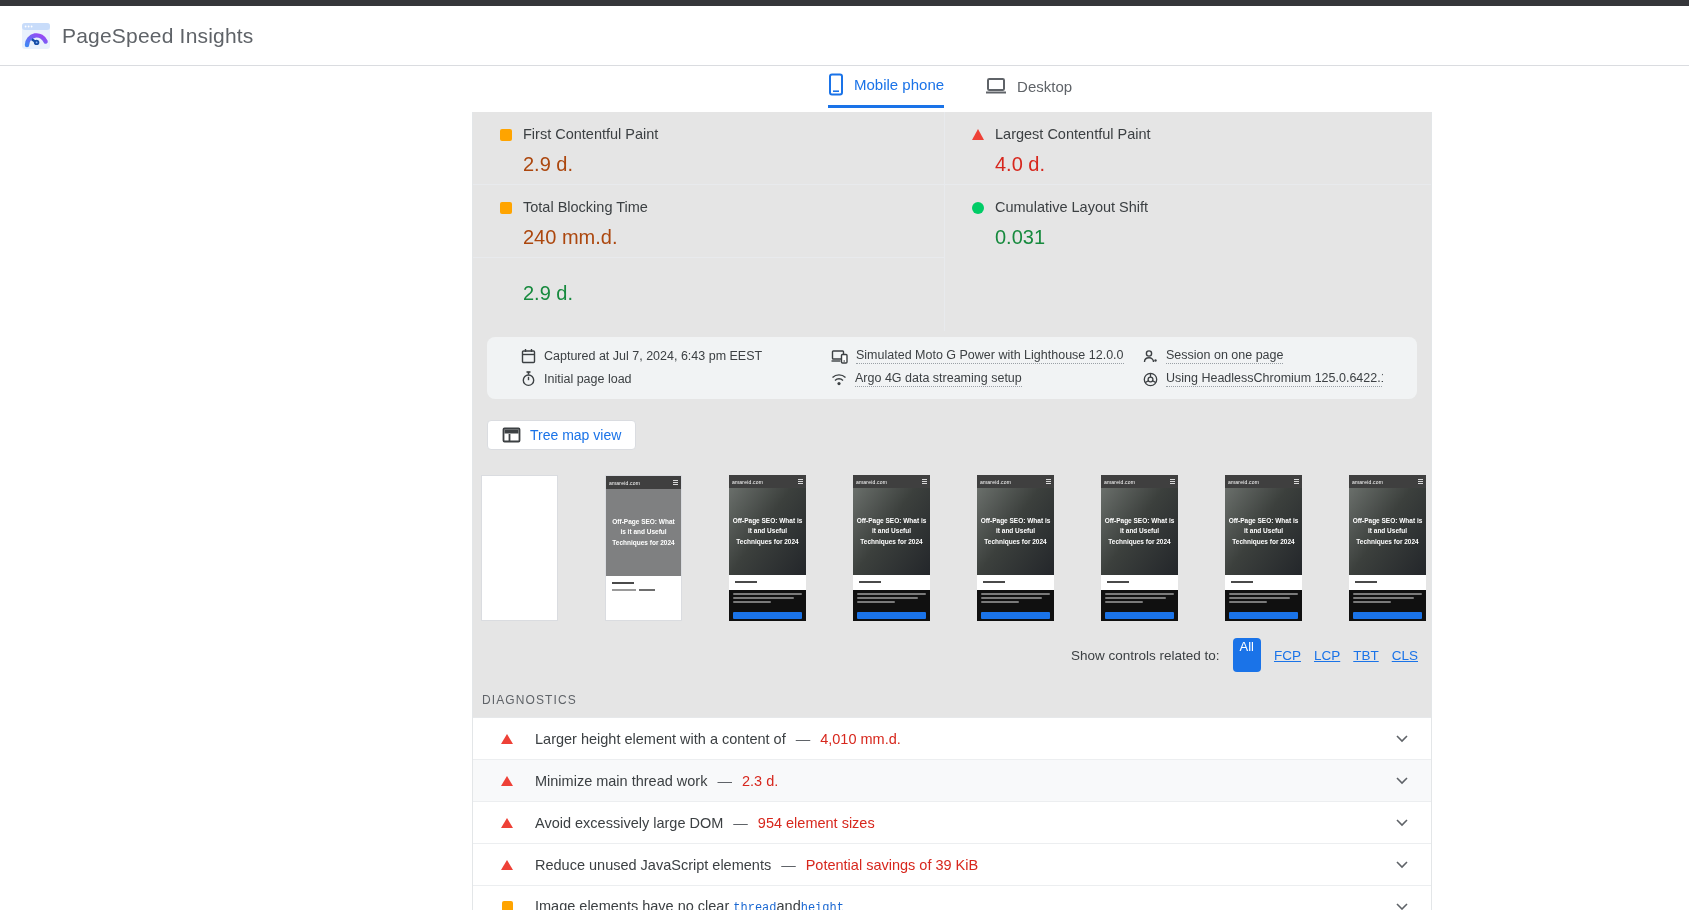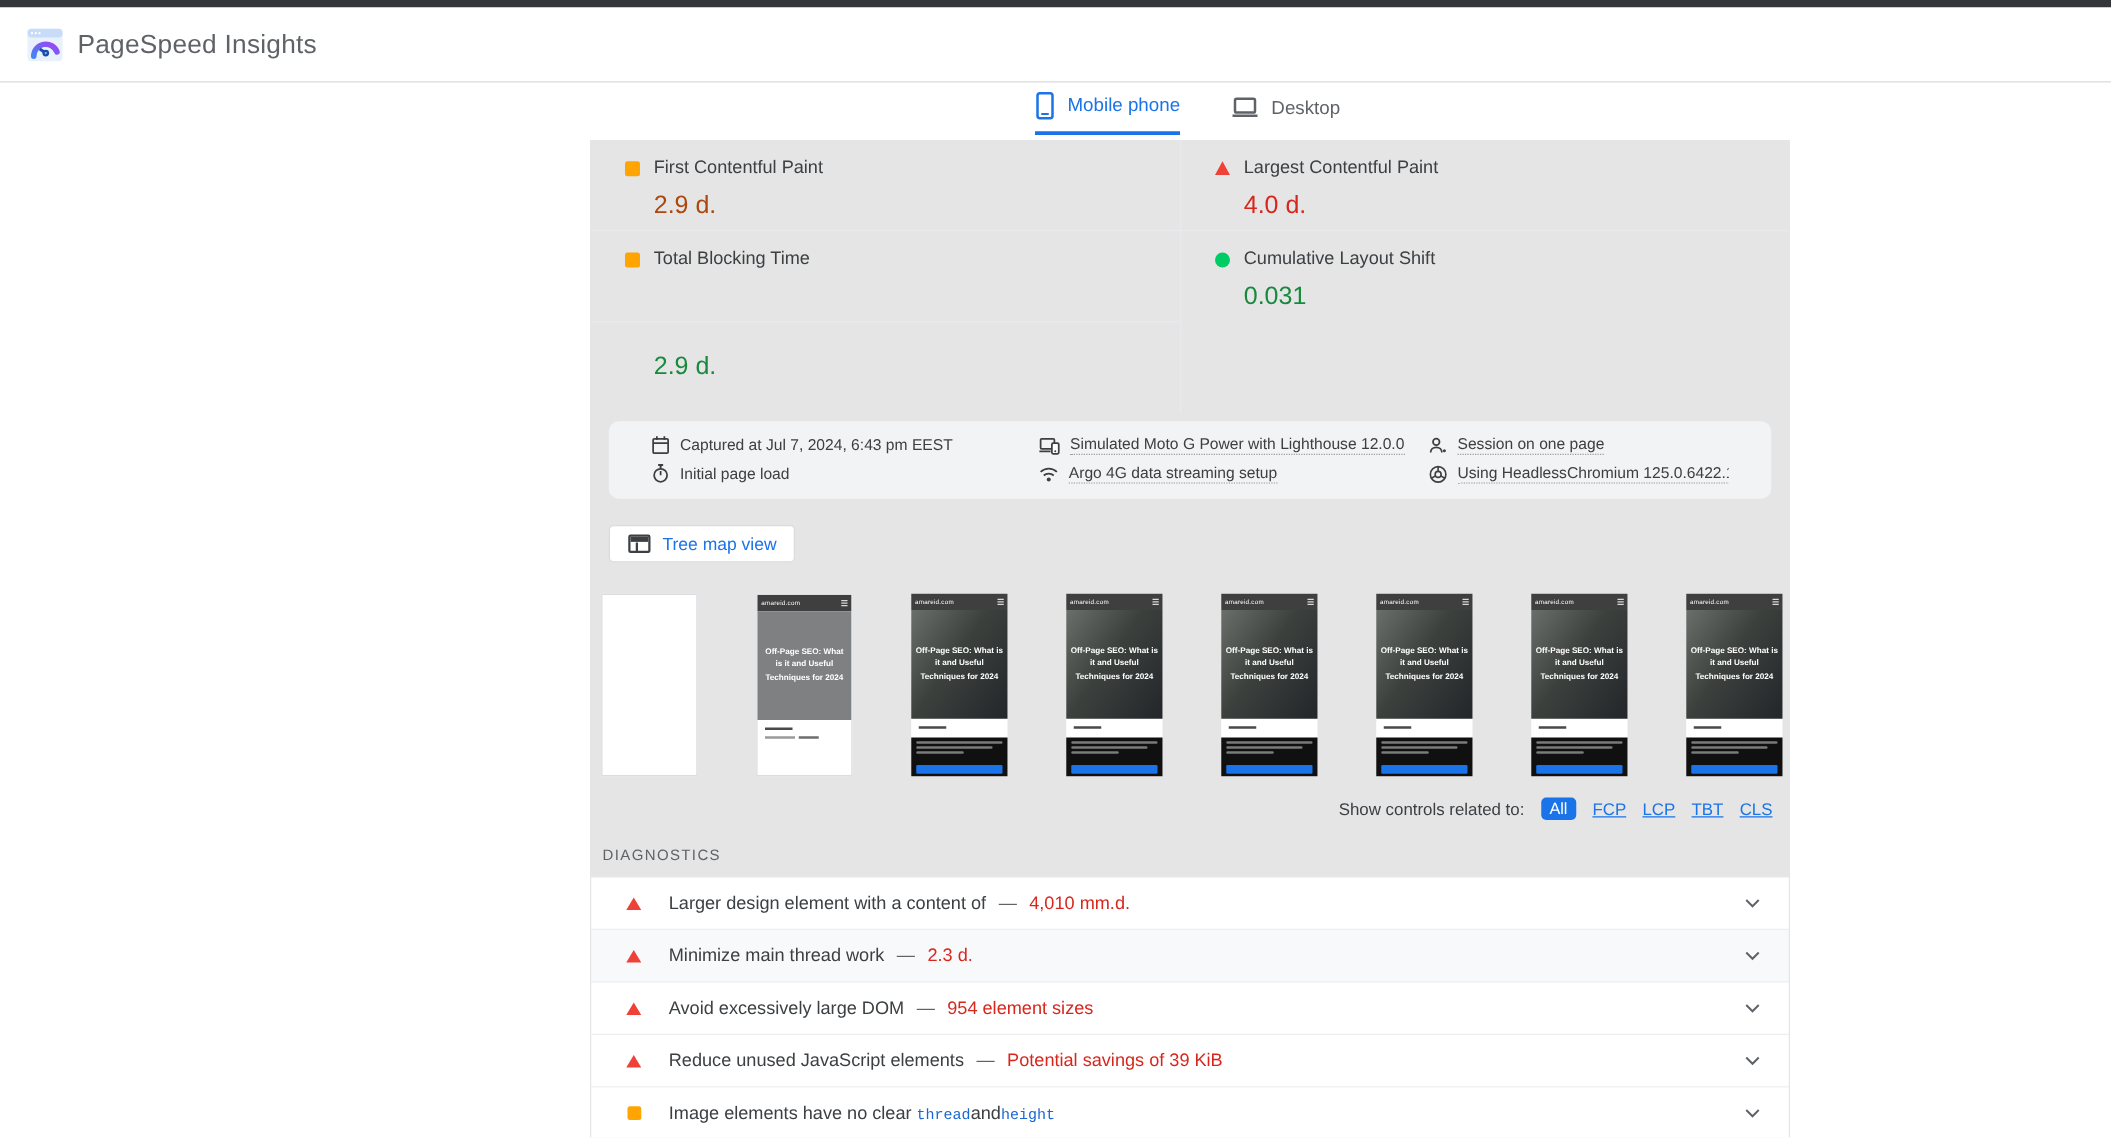--- a/index.html
+++ b/index.html
@@ -65,21 +65,21 @@
   .t-byline { margin:5px 0 0 6px; display:flex; gap:3px; align-items:center; }
   .t-byline i { display:block; height:2px; background:#9a9a9a; }
   .t-byline i.b1 { width:24px; } .t-byline i.b2 { width:16px; background:#6e6e6e; }
   .t-banner { margin-top:auto; height:31px; background:#101010; padding:3px 4px 2px; display:flex; flex-direction:column; gap:2.5px; flex:none; }
   .t-line { height:1.5px; background:#7a7a7a; border-radius:1px; }
   .t-line.l1 { width:100%; } .t-line.l2 { width:88%; } .t-line.l3 { width:55%; }
   .t-btn { margin-top:auto; height:7px; background:#1a73e8; border-radius:1px; }
 
   
   .filters { margin:17px 13px 0 0; display:flex; justify-content:flex-end; align-items:center; gap:13px; font-size:13.5px; color:#3c4043; }
-  .chip { background:#1a73e8; color:#fff; padding:1px 7px 2px; border-radius:4px; font-size:13px; cursor:pointer; }
+  .chip { background:#1a73e8; color:#fff; padding:1px 7px 18px; border-radius:4px; font-size:13px; cursor:pointer; }
   .f-link { color:#1a73e8; text-decoration:underline; cursor:pointer; }
 
   
   .diag-heading { margin:21px 0 0 9px; font-size:12px; letter-spacing:1.1px; color:#5f6368; }
   .diag-list { margin-top:10px; border-top:1px solid #e6e8ea; }
   .d-row { height:42px; display:flex; align-items:center; padding:0 23px 0 27px; border-bottom:1px solid #eceef0; font-size:14.5px; background:#fff; cursor:pointer; }
   .d-row.hl { background:#f8f9fa; }
   .d-ic { width:14px; display:flex; justify-content:center; flex:none; }
   .d-ic .sq { width:11px; height:11px; }
   .d-ic .tri { border-left-width:6px; border-right-width:6px; border-bottom-width:10px; }
@@ -154,20 +154,21 @@
           <span class="tri"></span>
           <span>Largest Contentful Paint</span>
         </div>
       <div class="m-value v-fail">4.0 d.</div>
     </div>
     <div class="metric bb">
       <div class="m-head">
           <span class="sq"></span>
           <span>Total Blocking Time</span>
         </div>
+      <div class="m-value v-avg">240 mm.d.</div>
     </div>
     <div class="metric bl">
       <div class="m-head">
           <span class="cir"></span>
           <span>Cumulative Layout Shift</span>
         </div>
       <div class="m-value v-pass">0.031</div>
     </div>
     <div class="metric">
       <div class="m-value v-pass">2.9 d.</div>
@@ -405,21 +406,21 @@
   </div>
 
   
   <div class="diag-heading">DIAGNOSTICS</div>
   <div class="diag-list">
 
     <div class="d-row">
       <span class="d-ic">
           <span class="tri"></span>
         </span>
-      <span class="d-title">Larger design element with a content of</span>
+      <span class="d-title">Larger height element with a content of</span>
       <span class="d-sep">—</span>
       <span class="d-value">4,010 mm.d.</span>
       <span class="d-chevron">
           <svg width="12" height="8" viewBox="0 0 12 8">
             <path d="M1 1l5 5 5-5" fill="none" stroke="#5f6368" stroke-width="1.6"></path>
           </svg>
         </span>
     </div>
 
     <div class="d-row hl">

